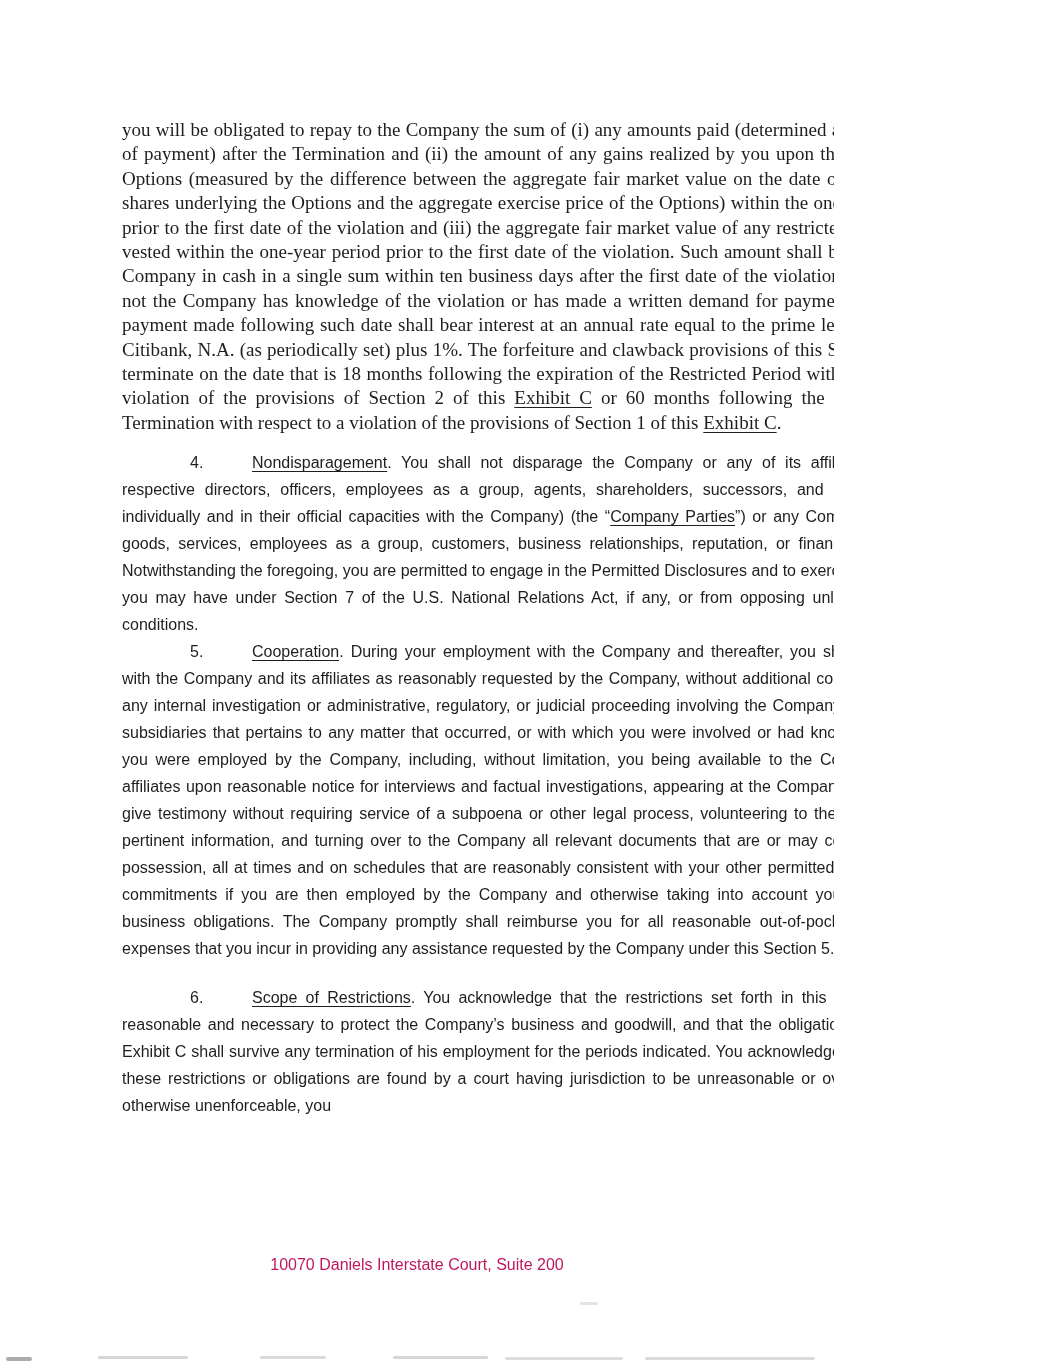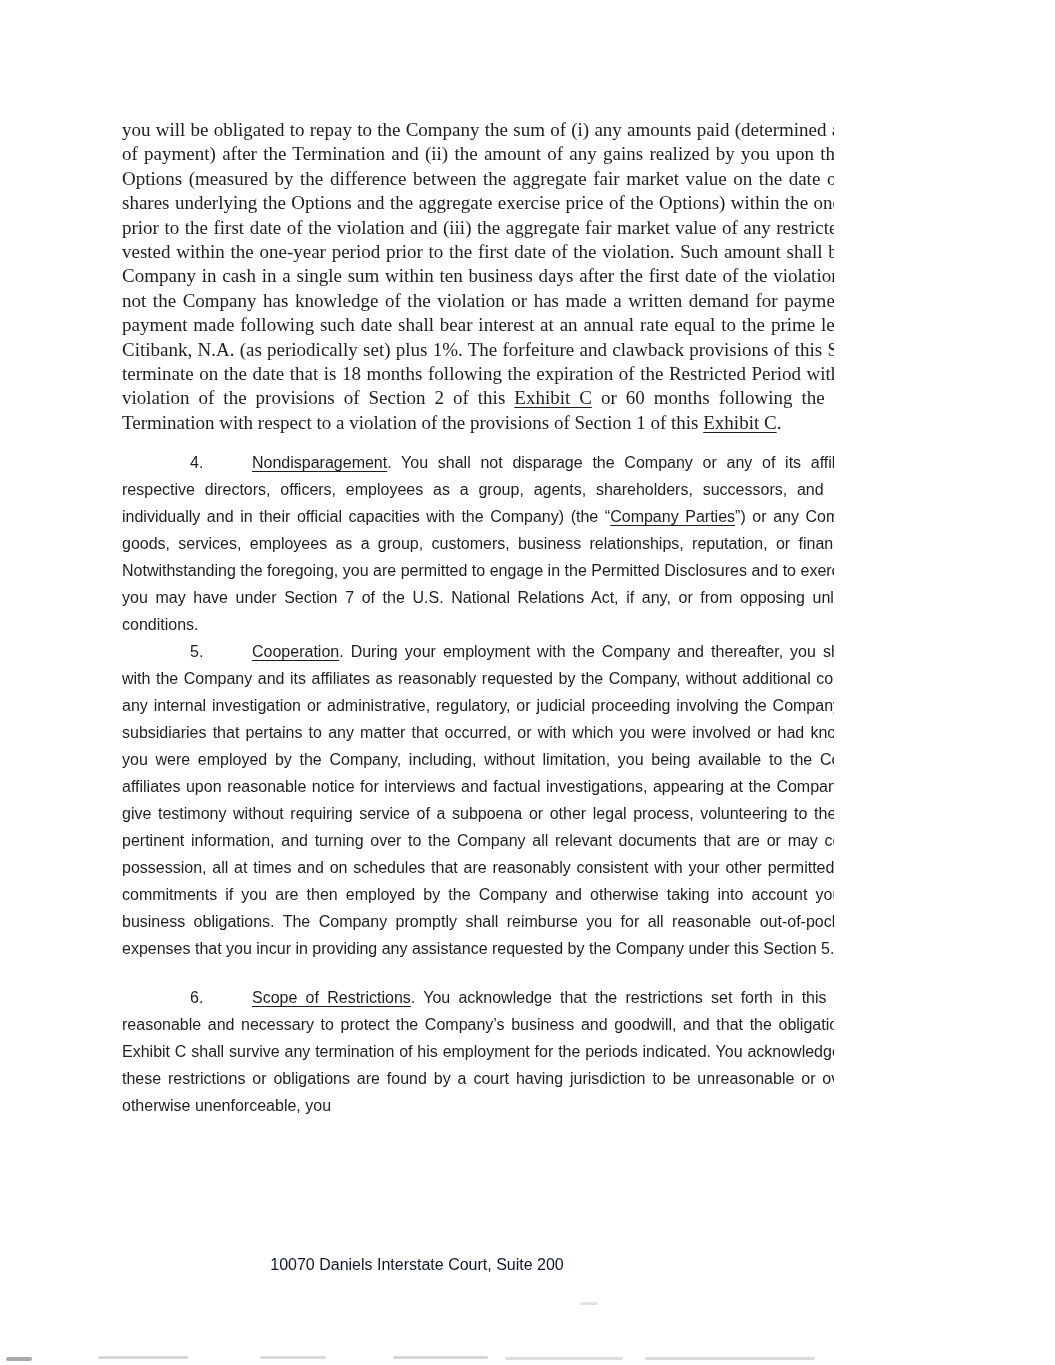--- a/index.html
+++ b/index.html
@@ -31,21 +31,21 @@
     text-decoration-thickness:1.2px;
   }
   .mt1{margin-top:14px;}
   .mt2{}
   .mt3{margin-top:22px;}
   .footer{
     position:absolute;left:0;right:0;top:1253px;
     text-align:center;
     font-family:"Liberation Sans","DejaVu Sans",sans-serif;
     font-size:16px;line-height:23px;
-    color:#0f172a;
+    color:#be185d;
   }
   .dash{position:absolute;border-radius:2px;}
   .pen{position:absolute;left:940px;top:1230px;}
 </style>
 </head>
 <body>
 
 <div class="page">
 
   <div class="content">

